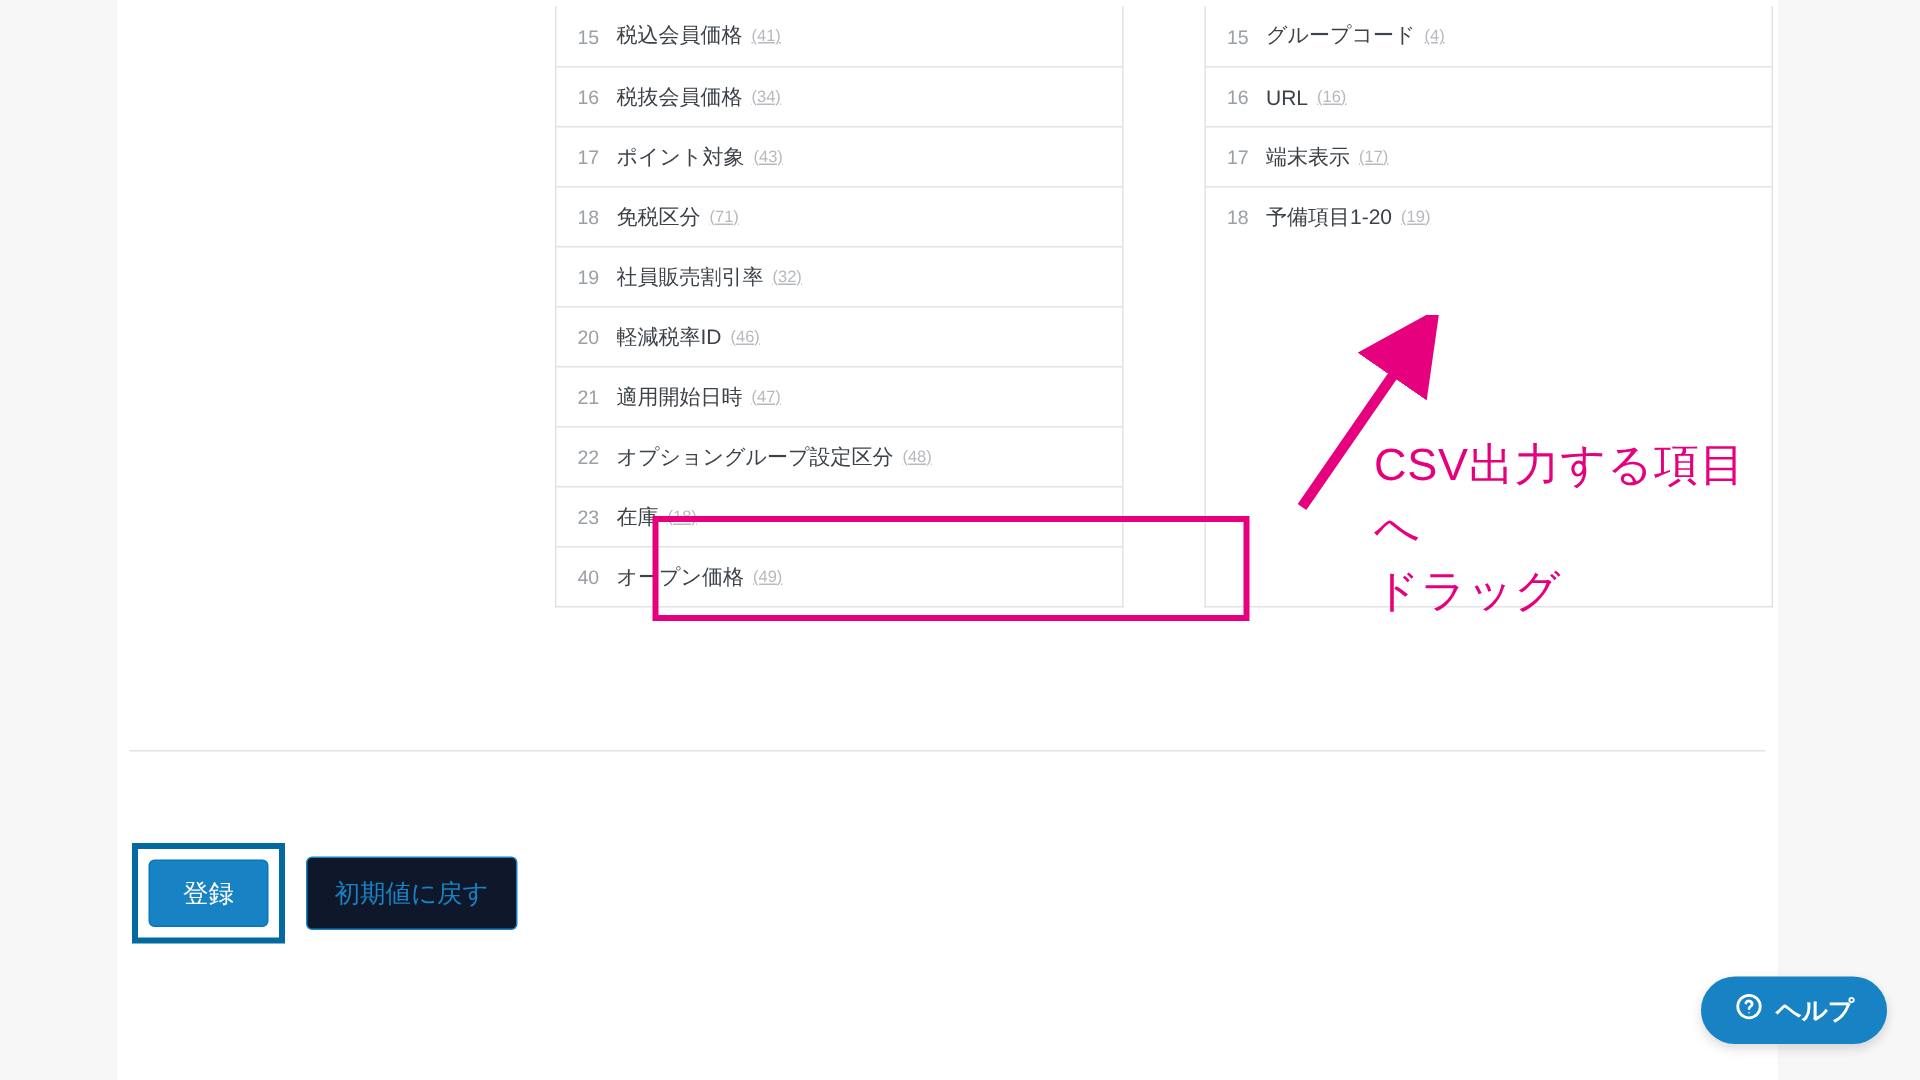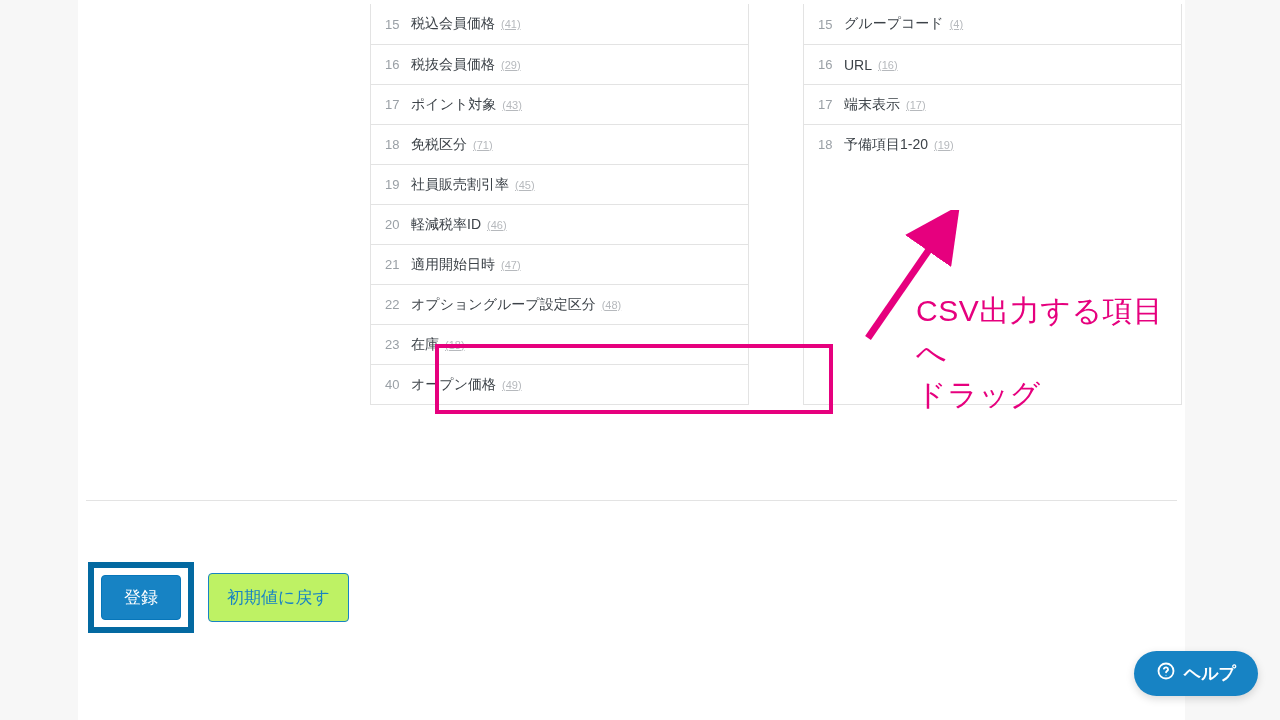--- a/index.html
+++ b/index.html
@@ -98,35 +98,35 @@
   .buttons-row {
     position: absolute;
     left: 0px;
     top: 562px;
     display: flex;
     gap: 14px;
     align-items: center;
     padding-left: 10px;
   }
   .btn-primary-wrap {
-    border: 6px solid #0369a1;
+    border: 4px solid #0369a1;
     padding: 7px;
     display: inline-flex;
   }
   .btn-primary {
     background: #1783c4;
     color: #fff;
     font-size: 17px;
     padding: 10px 22px;
     border-radius: 4px;
     border: 1.5px solid #0776ba;
     cursor: pointer;
   }
   .btn-secondary {
-    background: #bef264;
+    background: #0f172a;
     color: #1783c4;
     font-size: 17px;
     padding: 12px 18px;
     border-radius: 4px;
     border: 1.5px solid #1783c4;
     cursor: pointer;
   }
   .section-title {
     position: absolute;
     top: 662px;
@@ -163,36 +163,36 @@
 
     <div class="list-panel">
       <div class="item">
         <span class="idx">15</span>
         <span class="label">税込会員価格</span>
         <span class="paren">(41)</span>
       </div>
       <div class="item">
         <span class="idx">16</span>
         <span class="label">税抜会員価格</span>
-        <span class="paren">(29)</span>
+        <span class="paren">(34)</span>
       </div>
       <div class="item">
         <span class="idx">17</span>
         <span class="label">ポイント対象</span>
         <span class="paren">(43)</span>
       </div>
       <div class="item">
         <span class="idx">18</span>
         <span class="label">免税区分</span>
         <span class="paren">(71)</span>
       </div>
       <div class="item">
         <span class="idx">19</span>
         <span class="label">社員販売割引率</span>
-        <span class="paren">(45)</span>
+        <span class="paren">(32)</span>
       </div>
       <div class="item">
         <span class="idx">20</span>
         <span class="label">軽減税率ID</span>
         <span class="paren">(46)</span>
       </div>
       <div class="item">
         <span class="idx">21</span>
         <span class="label">適用開始日時</span>
         <span class="paren">(47)</span>

